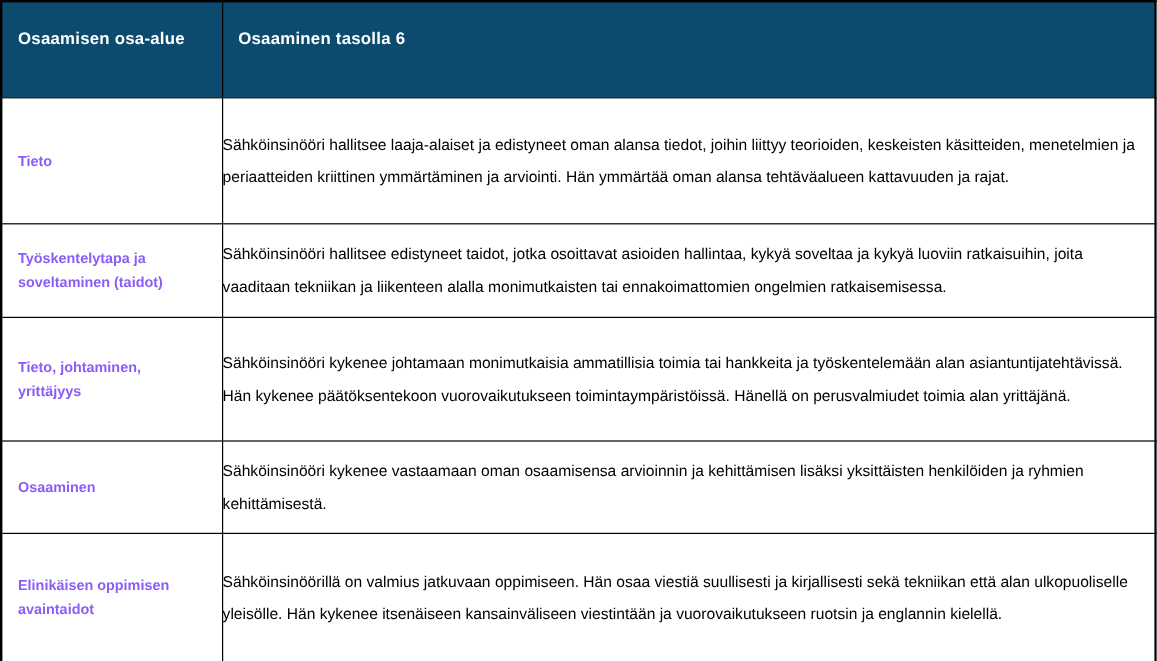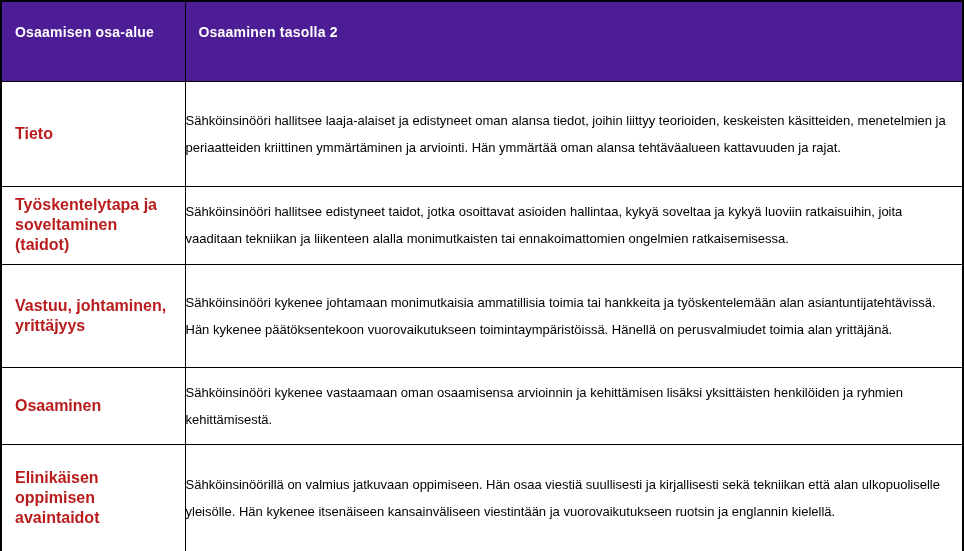--- a/index.html
+++ b/index.html
@@ -16,32 +16,32 @@
     border: 2px solid #000000;
   }
   .competence-table col.col-area   { width: 184px; }
   .competence-table th,
   .competence-table td {
     border: 1px solid #000000;
     box-sizing: border-box;
   }
   .header-row { height: 80px; }
   .header-cell {
-    background: #4c1d95;
+    background: #0c4a6e;
     color: #ffffff;
     font-size: 14px;
     font-weight: bold;
     text-align: left;
     vertical-align: top;
     padding: 22px 14px 0 13px;
     letter-spacing: 0.2px;
   }
   .label-cell {
-    color: #b91c1c;
-    font-size: 16px;
+    color: #8b5cf6;
+    font-size: 12px;
     font-weight: bold;
     line-height: 20px;
     vertical-align: middle;
     padding: 0 14px 0 13px;
   }
   .desc-cell {
     color: #000000;
     font-size: 13px;
     line-height: 27px;
     vertical-align: middle;
@@ -57,34 +57,34 @@
 <body>
 
 <table class="competence-table">
   <colgroup>
     <col class="col-area">
     <col class="col-level">
   </colgroup>
   <thead>
     <tr class="header-row">
       <th class="header-cell">Osaamisen osa-alue</th>
-      <th class="header-cell">Osaaminen tasolla 2</th>
+      <th class="header-cell">Osaaminen tasolla 6</th>
     </tr>
   </thead>
   <tbody>
     <tr class="row-h1">
       <td class="label-cell">Tieto</td>
       <td class="desc-cell">Sähköinsinööri hallitsee laaja-alaiset ja edistyneet oman alansa tiedot, joihin liittyy teorioiden, keskeisten käsitteiden, menetelmien ja periaatteiden kriittinen ymmärtäminen ja arviointi. Hän ymmärtää oman alansa tehtäväalueen kattavuuden ja rajat.</td>
     </tr>
     <tr class="row-h2">
       <td class="label-cell">Työskentelytapa ja soveltaminen (taidot)</td>
       <td class="desc-cell">Sähköinsinööri hallitsee edistyneet taidot, jotka osoittavat asioiden hallintaa, kykyä soveltaa ja kykyä luoviin ratkaisuihin, joita vaaditaan tekniikan ja liikenteen alalla monimutkaisten tai ennakoimattomien ongelmien ratkaisemisessa.</td>
     </tr>
     <tr class="row-h3">
-      <td class="label-cell">Vastuu, johtaminen, yrittäjyys</td>
+      <td class="label-cell">Tieto, johtaminen, yrittäjyys</td>
       <td class="desc-cell">Sähköinsinööri kykenee johtamaan monimutkaisia ammatillisia toimia tai hankkeita ja työskentelemään alan asiantuntijatehtävissä. Hän kykenee päätöksentekoon vuorovaikutukseen toimintaympäristöissä. Hänellä on perusvalmiudet toimia alan yrittäjänä.</td>
     </tr>
     <tr class="row-h4">
       <td class="label-cell">Osaaminen</td>
       <td class="desc-cell">Sähköinsinööri kykenee vastaamaan oman osaamisensa arvioinnin ja kehittämisen lisäksi yksittäisten henkilöiden ja ryhmien kehittämisestä.</td>
     </tr>
     <tr class="row-h5">
       <td class="label-cell">Elinikäisen oppimisen avaintaidot</td>
       <td class="desc-cell">Sähköinsinöörillä on valmius jatkuvaan oppimiseen. Hän osaa viestiä suullisesti ja kirjallisesti sekä tekniikan että alan ulkopuoliselle yleisölle. Hän kykenee itsenäiseen kansainväliseen viestintään ja vuorovaikutukseen ruotsin ja englannin kielellä.</td>
     </tr>

